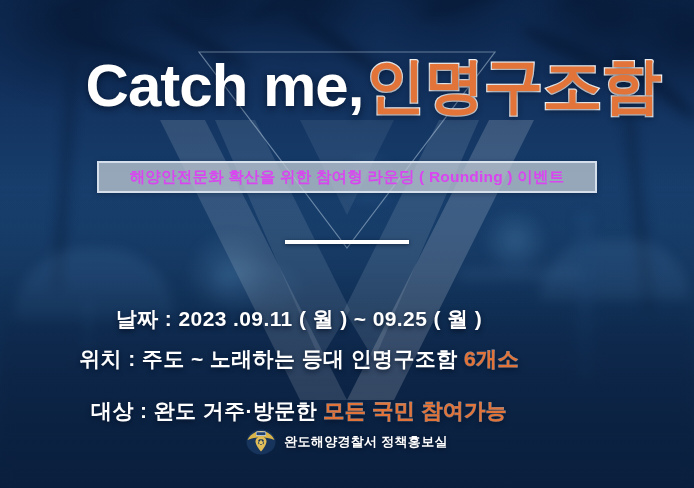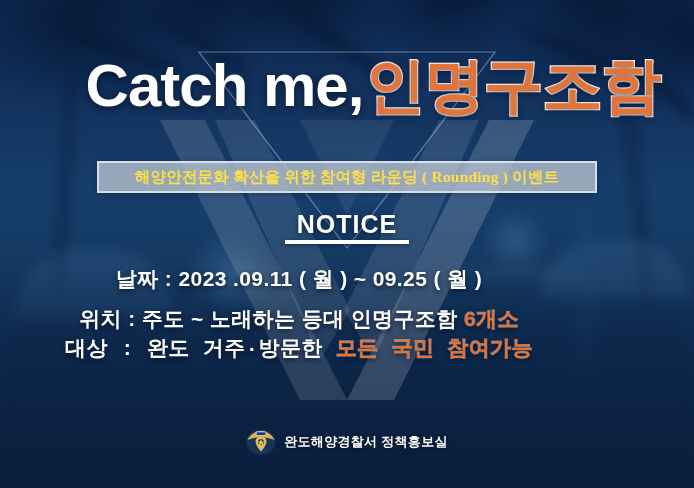--- a/index.html
+++ b/index.html
@@ -131,24 +131,23 @@
     align-items: center;
     justify-content: center;
     background: rgba(184,194,206,.80);
     border: 2px solid rgba(225,234,244,.85);
     box-sizing: border-box;
     box-shadow: 0 1px 5px rgba(4,14,34,.35);
   }
   .subtitle-bar span {
     font-size: 15.5px;
     font-weight: bold;
-    color: #fde047;
+    color: #d946ef;
     white-space: nowrap;
     letter-spacing: .2px;
-    font-family: Liberation Serif, serif;
   }
 
   
   .notice {
     position: absolute;
     top: 210px;
     left: 0;
     width: 694px;
     text-align: center;
     font-size: 25px;
@@ -172,29 +171,30 @@
     position: absolute;
     left: 0;
     width: 598px;
     text-align: center;
     white-space: nowrap;
     font-size: 21px;
     font-weight: bold;
     color: #ffffff;
     letter-spacing: .4px;
     text-shadow: 0 2px 5px rgba(4,14,34,.8);
+    margin-top: 40px;
   }
   .info .hl {
     color: #e2743a;
     -webkit-text-stroke: .8px rgba(255,255,255,.55);
     paint-order: stroke fill;
   }
   .line-date { top: 265px; }
   .line-place { top: 305px; text-align: center; }
-  .line-target { top: 334px; font-family: Liberation Mono, monospace; }
+  .line-target { top: 357px; }
 
   .footnote {
     position: absolute;
     top: 388px;
     left: 0;
     width: 694px;
     text-align: center;
     white-space: nowrap;
     font-size: 11px;
     font-weight: bold;
@@ -282,21 +282,20 @@
   </svg>
 
   <div class="title">
     <span class="en">Catch me,</span><span class="ko">인명구조함</span>
   </div>
 
   <div class="subtitle-bar">
     <span>해양안전문화 확산을 위한 참여형 라운딩 ( Rounding ) 이벤트</span>
   </div>
 
-  <div class="notice">NOTICE</div>
   <div class="notice-rule"></div>
 
   <div class="info line-date">
     <span>날짜 : </span><span>2023 .09.11 ( 월 ) ~ 09.25 ( 월 )</span>
   </div>
 
   <div class="info line-place">
     <span>위치 : </span><span>주도 ~ 노래하는 등대 인명구조함 </span><span class="hl">6개소</span>
   </div>
 

